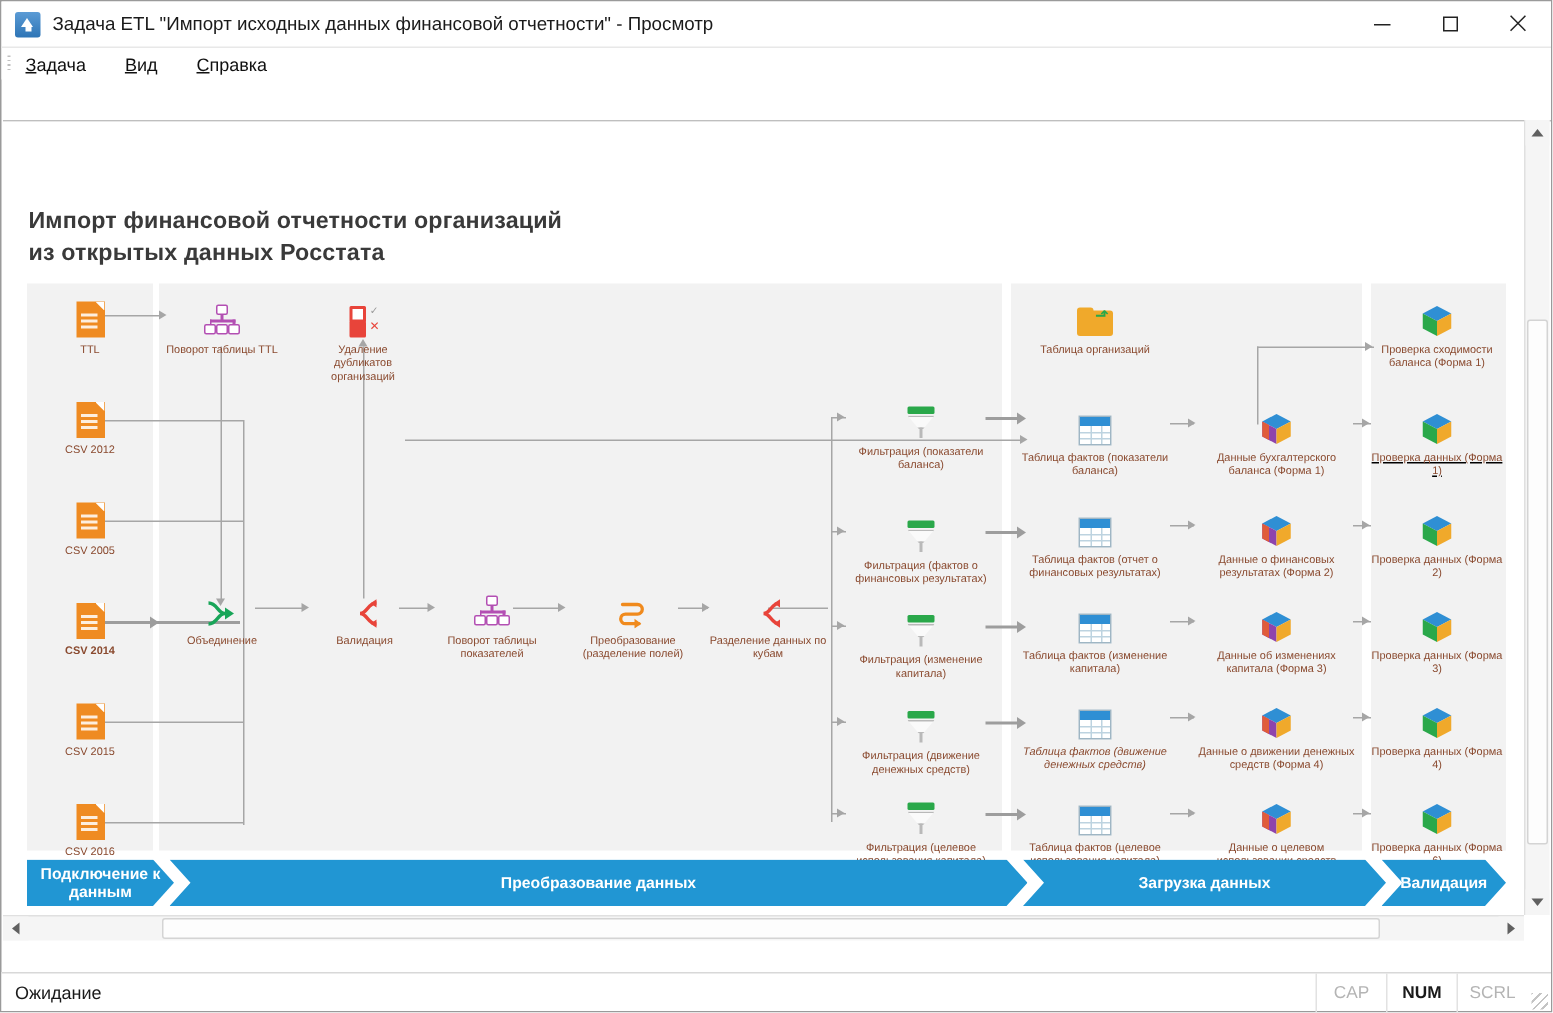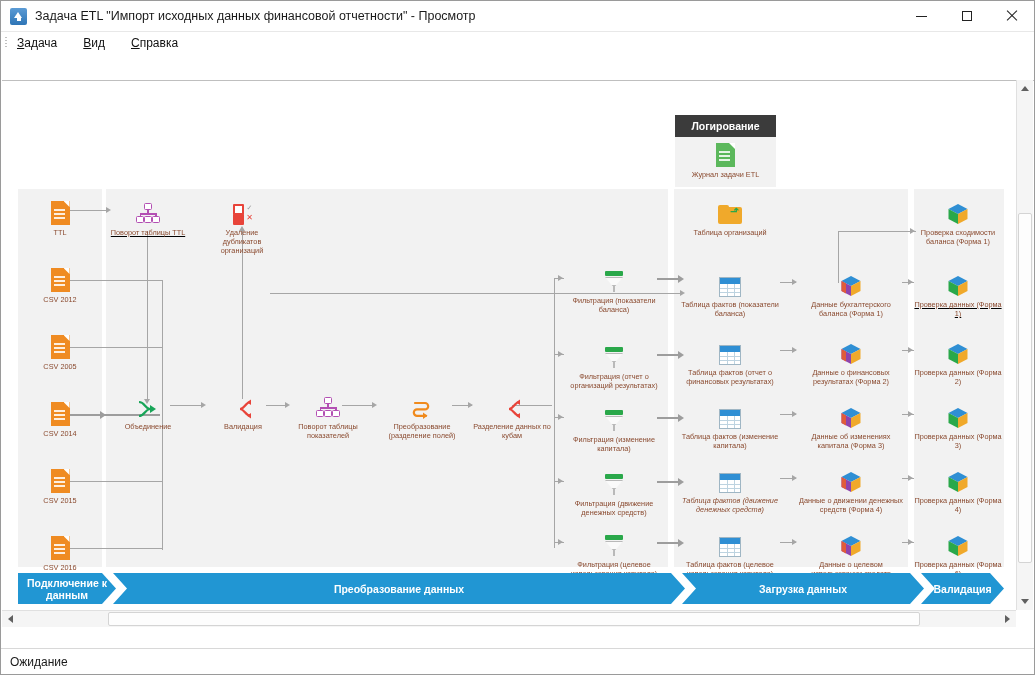--- a/index.html
+++ b/index.html
@@ -173,42 +173,29 @@
     <div class="menu-item"><u>З</u><span>адача</span></div>
     <div class="menu-item"><u>В</u><span>ид</span></div>
     <div class="menu-item"><u>С</u><span>правка</span></div>
   </div>
 
 
   <div class="canvas-wrap">
     <div class="canvas" id="canvas">
 
       <div class="diagram-title">
+        <div>Импорт финансовой отчетности организаций</div>
+        <div>из открытых данных Росстата</div>
       </div>
 
       <div class="lane" style="left:16px;width:84px;"></div>
       <div class="lane" style="left:104px;width:562px;"></div>
       <div class="lane" style="left:672px;width:234px;"></div>
       <div class="lane" style="left:912px;width:90px;"></div>
 
-      <div class="log-box">
-        <div class="log-head">Логирование</div>
-        <div class="node" style="left:0;top:26px;width:101px;">
-          <div class="ic">
-            <div class="ic-file green">
-              <div class="pg"></div>
-                <div class="fold"></div>
-              <div class="ln" style="top:8px"></div>
-                <div class="ln" style="top:12px"></div>
-                <div class="ln" style="top:16px"></div>
-            </div>
-          </div>
-          <div class="lbl">Журнал задачи ETL</div>
-        </div>
-      </div>
 
       <div id="connectors">
           <div class="conn h" style="left: 60px; top: 129px; width: 46px;"></div>
           <div class="arrow " style="left: 104px; top: 125.5px;"></div>
           <div class="conn v" style="left: 160px; top: 199px; height: 270px;"></div>
           <div class="conn h" style="left: 60px; top: 199px; width: 100px;"></div>
           <div class="conn h" style="left: 60px; top: 266px; width: 100px;"></div>
           <div class="conn h" style="left: 60px; top: 400px; width: 100px;"></div>
           <div class="conn h" style="left: 60px; top: 467px; width: 100px;"></div>
           <div class="conn h thick" style="left: 60px; top: 333px; width: 98px;"></div>
@@ -304,21 +291,21 @@
               <div class="ic-file">
       <div class="pg"></div>
                 <div class="fold"></div>
       <div class="ln" style="top:8px"></div>
                 <div class="ln" style="top:12px"></div>
                 <div class="ln" style="top:16px"></div>
               </div>
             </div>
      <div class="lbl">CSV 2005</div>
           </div>
-          <div class="node" style="left: 16px; top: 319px; width: 84px;">
+          <div class="node" style="left: 16px; top: 319px; width: 84px; font-weight: bold;">
             <div class="ic">
               <div class="ic-file">
       <div class="pg"></div>
                 <div class="fold"></div>
       <div class="ln" style="top:8px"></div>
                 <div class="ln" style="top:12px"></div>
                 <div class="ln" style="top:16px"></div>
               </div>
             </div>
      <div class="lbl">CSV 2014</div>
@@ -340,21 +327,21 @@
               <div class="ic-file">
       <div class="pg"></div>
                 <div class="fold"></div>
       <div class="ln" style="top:8px"></div>
                 <div class="ln" style="top:12px"></div>
                 <div class="ln" style="top:16px"></div>
               </div>
             </div>
      <div class="lbl">CSV 2016</div>
           </div>
-          <div class="node" style="left: 108px; top: 118px; width: 76px; text-decoration: underline;">
+          <div class="node" style="left: 108px; top: 118px; width: 76px;">
             <div class="ic">
               <div class="ic-pivot">
       <div class="b t"></div>
                 <div class="v"></div>
                 <div class="h"></div>
       <div class="s1"></div>
                 <div class="s2"></div>
       <div class="b l"></div>
                 <div class="b c"></div>
                 <div class="b r"></div>
@@ -444,21 +431,21 @@
      <div class="lbl">Фильтрация (показатели баланса)</div>
           </div>
           <div class="node" style="left: 562px; top: 262px; width: 100px;">
             <div class="ic">
               <div class="ic-funnel">
       <div class="cap"></div>
                 <div class="bowl"></div>
                 <div class="stem"></div>
               </div>
             </div>
-     <div class="lbl">Фильтрация (отчет о организаций результатах)</div>
+     <div class="lbl">Фильтрация (фактов о финансовых результатах)</div>
           </div>
           <div class="node" style="left: 562px; top: 325px; width: 100px;">
             <div class="ic">
               <div class="ic-funnel">
       <div class="cap"></div>
                 <div class="bowl"></div>
                 <div class="stem"></div>
               </div>
             </div>
      <div class="lbl">Фильтрация (изменение капитала)</div>
@@ -731,14 +718,20 @@
         <div class="tri left"></div>
       </div>
     <div class="sb-thumb" style="left:106px;top:1px;width:812px;height:14px;"></div>
     <div class="sb-btn" style="right:0;top:0;width:17px;height:16px;">
         <div class="tri right"></div>
       </div>
   </div>
 
   <div class="statusbar">
     <div class="status-text">Ожидание</div>
+    <div class="status-ind">
+      <div class="ind">CAP</div>
+      <div class="ind on">NUM</div>
+      <div class="ind">SCRL</div>
+      <div class="grip-corner"></div>
+    </div>
   </div>
 </div>
 
 </body></html>

